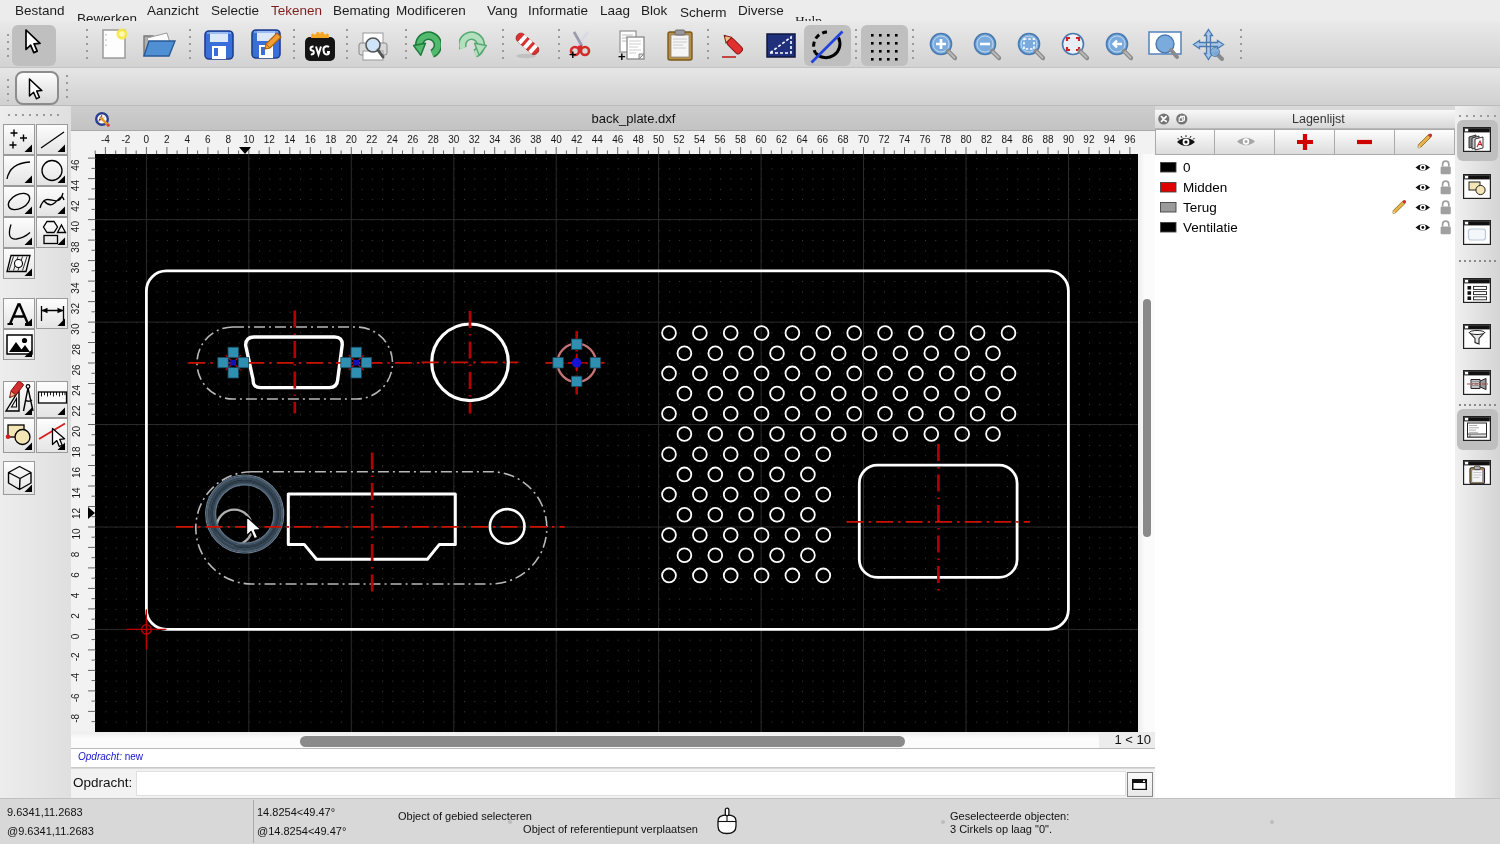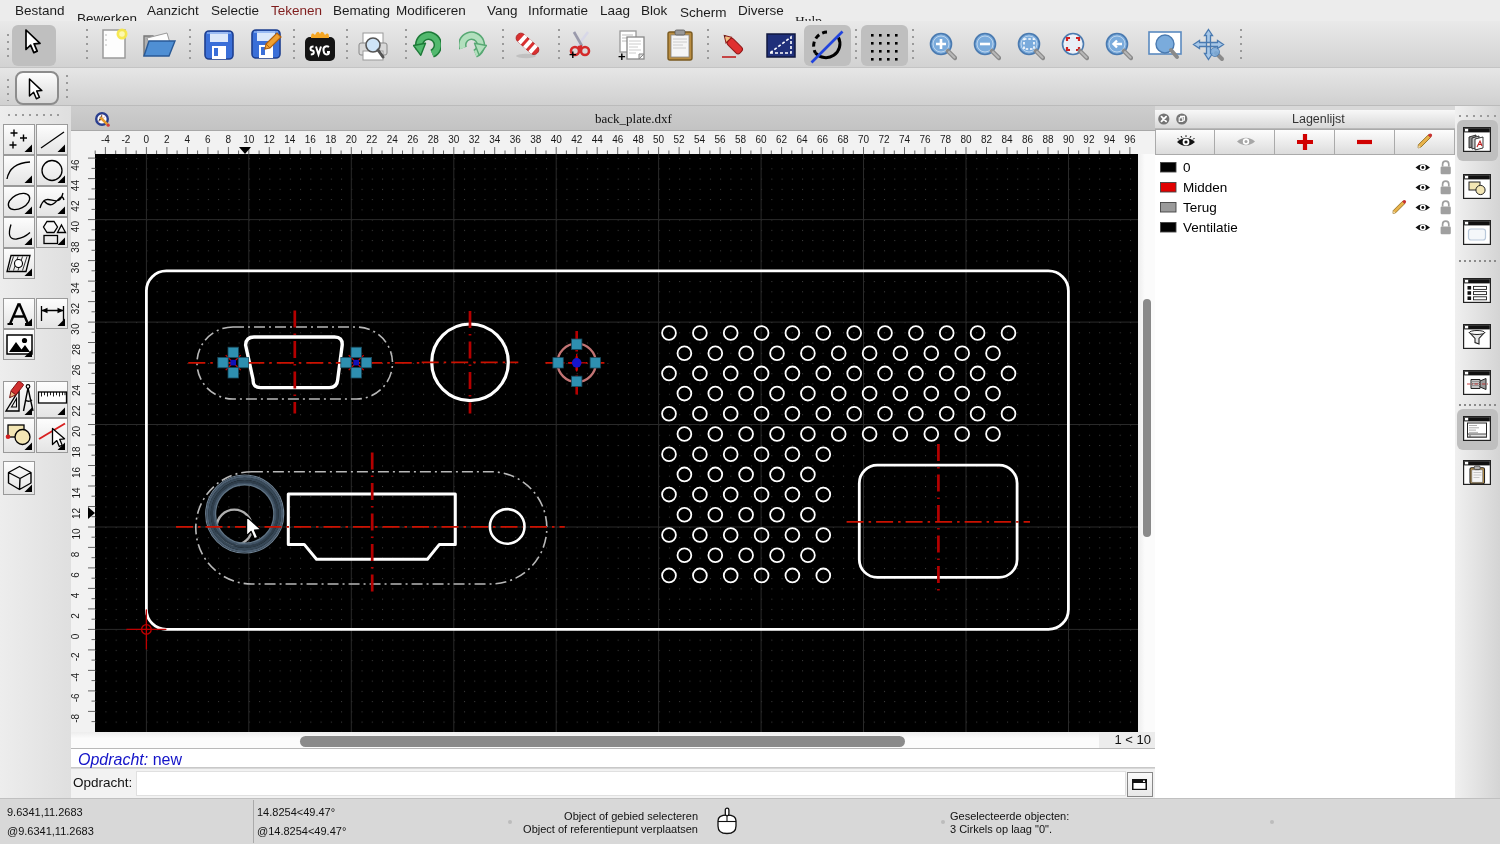--- a/index.html
+++ b/index.html
@@ -417,21 +417,21 @@
     <path d="M5.5 11.5 L16.5 5.5 L28 11.5 L17 17.5 Z M5.5 11.5 L5.5 22 L16.5 28.5 L17 17.5 M28 11.5 L28 22 L16.5 28.5" fill="none" stroke="#000" stroke-width="1.4" stroke-linejoin="round"></path>
     <path d="M 29 23.5 L 29 31 L 21.5 31 Z" fill="#000"></path>
   </svg>
 <div class="abs" style="left:71px;top:106px;width:1084px;height:25px;background:linear-gradient(#cdcdcd,#c3c3c3);border-bottom:1px solid #a8a8a8;"></div>
 <svg class="abs" style="left:95px;top:112px;" width="16" height="15" viewBox="0 0 16 15">
     <circle cx="7" cy="7" r="5.8" fill="#fff" stroke="#2a3f8f" stroke-width="2.4"></circle>
     <path d="M7 2 L7 7 L3 10 M7 7 L10.5 4.5 M4 5 L10 9" stroke="#d8aaaa" stroke-width="0.9"></path>
     <path d="M5.5 5.5 L12.8 12.8" stroke="#e69b2c" stroke-width="2.6"></path>
     <circle cx="13.2" cy="13.2" r="1.6" fill="#d04040"></circle>
   </svg>
-<div class="abs" style="left:71px;top:111px;width:1125px;height:16px;text-align:center;font-size:13px;color:#111;font-family:Liberation Serif, serif;">back_plate.dxf</div>
+<div class="abs" style="left:71px;top:111px;width:1125px;height:16px;text-align:center;font-size:13px;color:#111;">back_plate.dxf</div>
 <div class="abs" style="left:71px;top:131px;width:1084px;height:23px;background:#f2f2f2;"></div>
 <div class="abs" style="left:71px;top:154px;width:24px;height:578px;background:#f2f2f2;"></div>
 <svg class="abs" style="left:71px;top:131px;" width="1084" height="601">
 <line x1="24.2" y1="19.5" x2="24.2" y2="23" stroke="#666" stroke-width="1"></line>
 <line x1="34.4" y1="16" x2="34.4" y2="23" stroke="#666" stroke-width="1"></line>
 <text x="34.4" y="11.5" font-size="10" fill="#1a1a1a" text-anchor="middle">-4</text>
 <line x1="44.7" y1="19.5" x2="44.7" y2="23" stroke="#666" stroke-width="1"></line>
 <line x1="54.9" y1="16" x2="54.9" y2="23" stroke="#666" stroke-width="1"></line>
 <text x="54.9" y="11.5" font-size="10" fill="#1a1a1a" text-anchor="middle">-2</text>
 <line x1="65.2" y1="19.5" x2="65.2" y2="23" stroke="#666" stroke-width="1"></line>
@@ -847,21 +847,21 @@
 <line x1="51.4" y1="455.4" x2="51.4" y2="495.4" stroke="#c00000" stroke-width="1.3"></line>
 <circle cx="51.4" cy="475.4" r="4.8" fill="none" stroke="#c00000" stroke-width="1.3"></circle>
 <path d="M 151.5 362.5 l 0 19.5 l 4.6 -4.4 l 3.2 7.3 l 3.5 -1.55 l -3.2 -7.2 l 6.3 -0.55 Z" fill="#fff" stroke="#000" stroke-width="1.4" stroke-linejoin="round"></path>
 </svg>
 <div class="abs" style="left:1138px;top:154px;width:17px;height:578px;background:linear-gradient(to right,#ededed,#fbfbfb 40%);"></div>
 <div class="abs" style="left:1143px;top:299px;width:8px;height:238px;background:#8a8a8a;border-radius:4px;"></div>
 <div class="abs" style="left:71px;top:732px;width:1028px;height:16px;background:linear-gradient(#ededed,#fbfbfb 40%);"></div>
 <div class="abs" style="left:300px;top:736px;width:605px;height:11px;background:#8a8a8a;border-radius:5.5px;"></div>
 <div class="abs" style="left:1099px;top:732px;width:56px;height:16px;background:#ececec;font-size:13px;color:#111;text-align:right;padding-right:4px;line-height:15px;">1 &lt; 10</div>
 <div class="abs" style="left:71px;top:748px;width:1084px;height:20px;background:#fff;border-top:1px solid #b8b8b8;border-bottom:1px solid #c8c8c8;"></div>
-<div class="abs" style="left:78px;top:751px;font-size:16px;color:#1414c8;"><i>Opdracht:</i> new</div>
+<div class="abs" style="left:78px;top:751px;font-size:10px;color:#1414c8;"><i>Opdracht:</i> new</div>
 <div class="abs" style="left:71px;top:769px;width:1084px;height:29px;background:#f2f2f2;"></div>
 <div class="abs" style="left:73px;top:775px;font-size:13.5px;color:#111;">Opdracht:</div>
 <div class="abs" style="left:136px;top:771px;width:990px;height:25px;background:#fff;border:1px solid #e0e0e0;"></div>
 <div class="abs" style="left:1127px;top:772px;width:26px;height:25px;background:linear-gradient(#fafafa,#e8e8e8);border:1.5px solid #888;"></div>
 <svg class="abs" style="left:1132px;top:779px;" width="16" height="12">
     <rect x="0" y="0" width="15" height="11" fill="#111"></rect>
     <rect x="1.5" y="4" width="12" height="5.8" fill="#fff"></rect>
     <rect x="11" y="1.5" width="2" height="1.5" fill="#fff"></rect>
   </svg>
 <div class="abs" style="left:1155px;top:106px;width:300px;height:692px;background:#d8d8d8;"></div>
@@ -1073,21 +1073,21 @@
     <rect x="30" y="0" width="2" height="2" fill="#8a8a8a"></rect>
     <rect x="35" y="0" width="2" height="2" fill="#8a8a8a"></rect>
   </svg>
 <div class="abs" style="left:0;top:798px;width:1500px;height:46px;background:#d8d8d8;border-top:1px solid #c0c0c0;"></div>
 <div class="abs" style="left:7px;top:806px;font-size:11px;color:#111;text-align:center;">9.6341,11.2683</div>
 <div class="abs" style="left:7px;top:825px;font-size:11px;color:#111;">@9.6341,11.2683</div>
 <div class="abs" style="left:253px;top:800px;width:1px;height:43px;background:#aaa;"></div>
 <div class="abs" style="left:257px;top:806px;font-size:11px;color:#111;">14.8254&lt;49.47°</div>
 <div class="abs" style="left:257px;top:825px;font-size:11px;color:#111;">@14.8254&lt;49.47°</div>
 <div class="abs" style="left:508px;top:820px;width:4px;height:4px;border-radius:2px;background:#bcbcbc;"></div>
-<div class="abs" style="left:398px;top:810px;width:300px;text-align:right;font-size:11px;color:#111;">Object of gebied selecteren</div>
+<div class="abs" style="left:398px;top:810px;width:300px;text-align:left;font-size:11px;color:#111;">Object of gebied selecteren</div>
 <div class="abs" style="left:398px;top:823px;width:300px;text-align:right;font-size:11px;color:#111;">Object of referentiepunt verplaatsen</div>
 <svg class="abs" style="left:716px;top:807px;" width="22" height="28" viewBox="0 0 22 28">
     <path d="M2 14 Q2 8 11 8 Q20 8 20 14 L20 19 Q20 26.5 11 26.5 Q2 26.5 2 19 Z" fill="#fff" stroke="#111" stroke-width="1.3"></path>
     <path d="M2 14.5 L20 14.5" stroke="#111" stroke-width="1.1"></path>
     <path d="M11 8 L11 14.5" stroke="#111" stroke-width="1.1"></path>
     <rect x="9.3" y="1.2" width="3.6" height="7.6" rx="1.8" fill="#fff" stroke="#111" stroke-width="1.3"></rect>
   </svg>
 <div class="abs" style="left:941px;top:820px;width:4px;height:4px;border-radius:2px;background:#bcbcbc;"></div>
 <div class="abs" style="left:950px;top:810px;font-size:11px;color:#111;">Geselecteerde objecten:</div>
 <div class="abs" style="left:950px;top:823px;font-size:11px;color:#111;">3 Cirkels op laag "0".</div>

